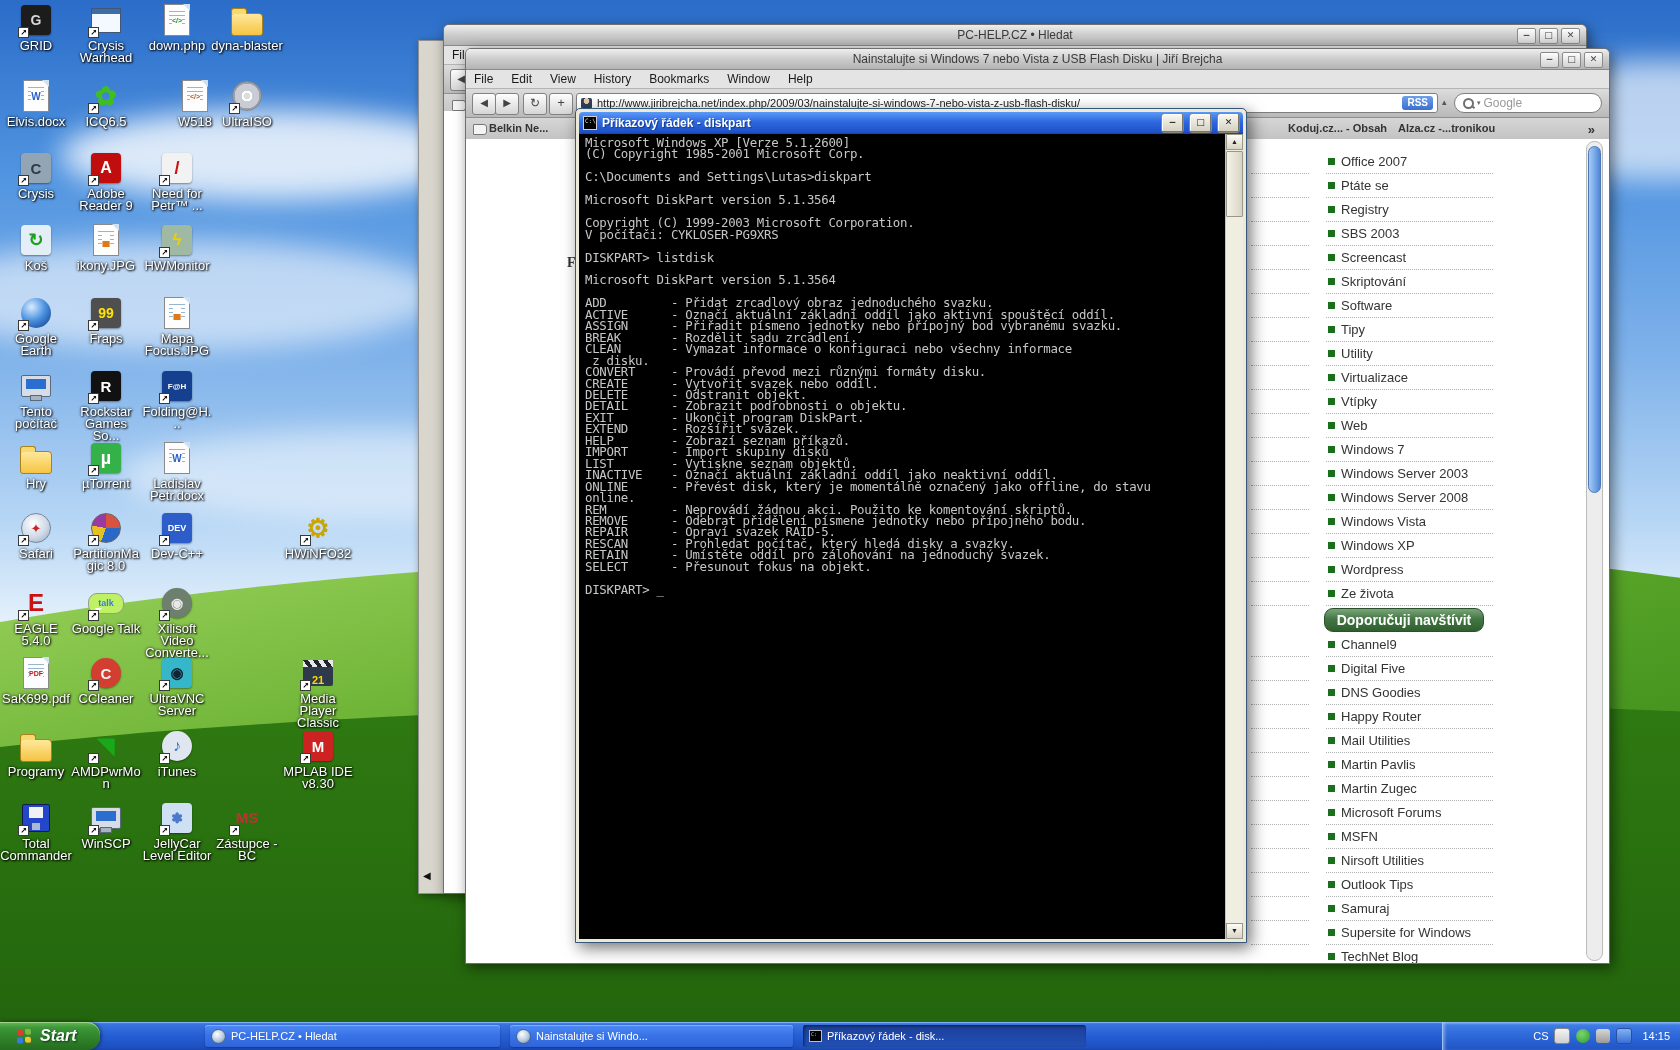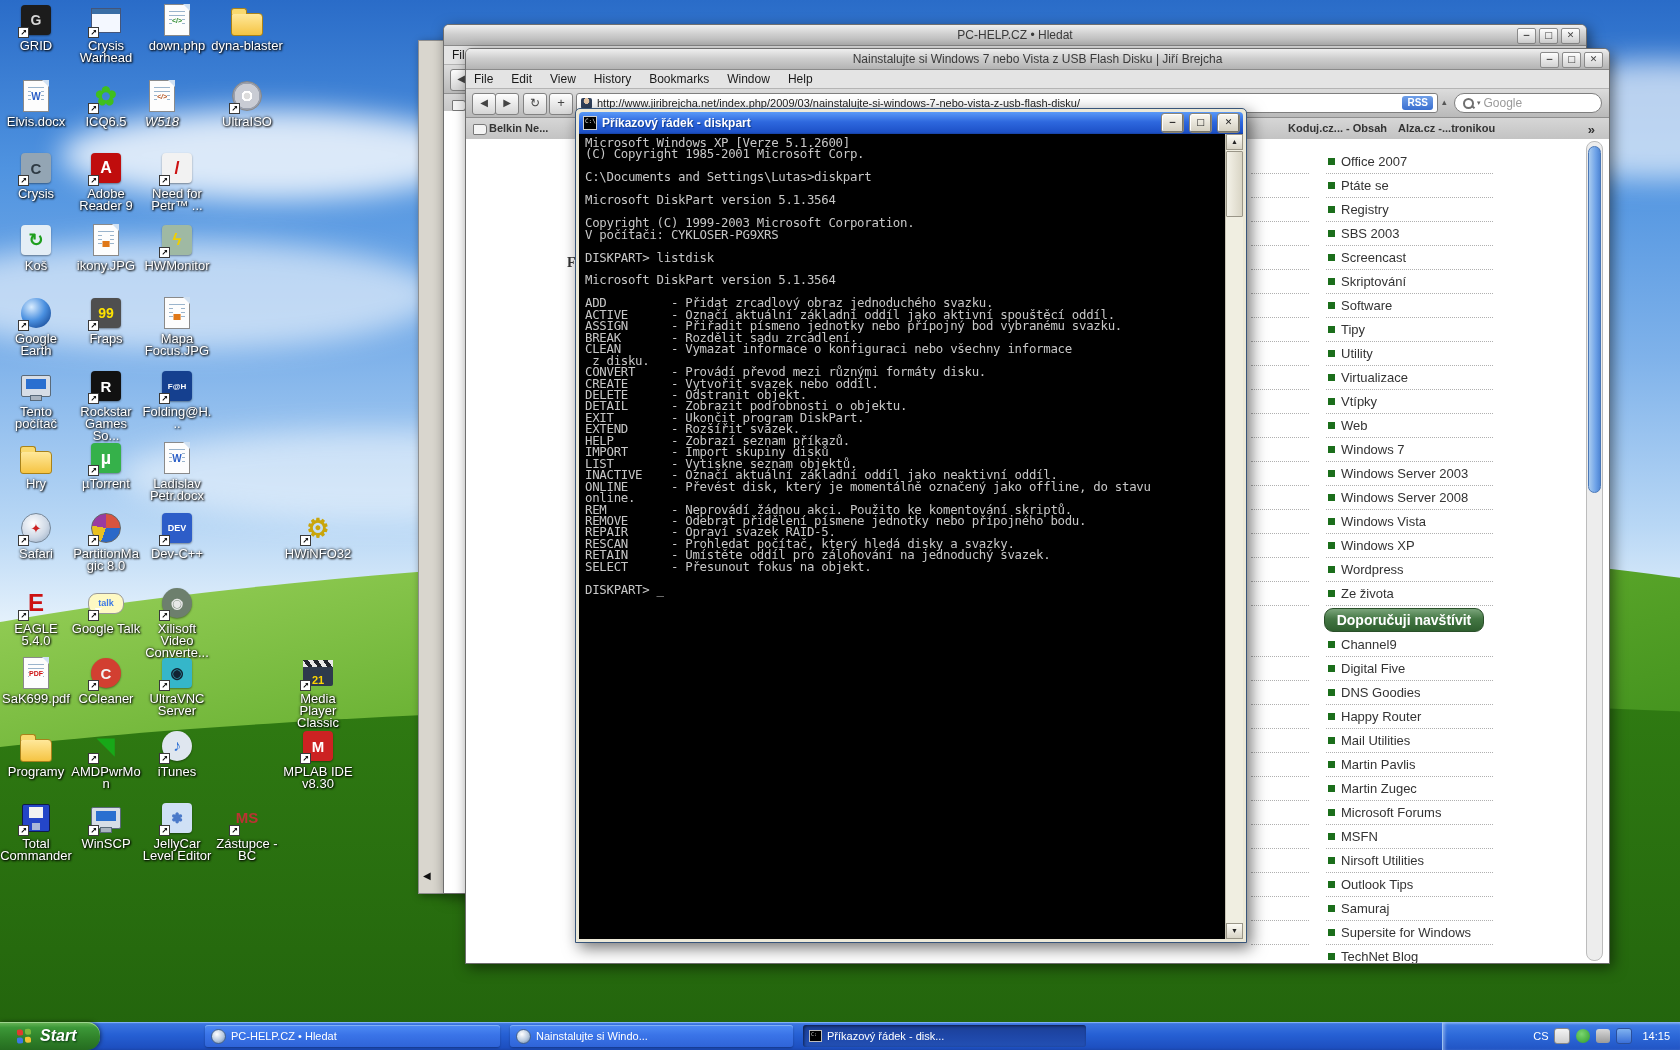--- a/index.html
+++ b/index.html
@@ -54,21 +54,21 @@
   .ic-cd{width:30px;height:30px;border-radius:50%;border:1px solid #888;box-sizing:border-box;
     background:radial-gradient(circle,#dcdcdc 0 17%,#fff 18% 26%,#c9ccd4 27% 62%,#9aa0ad 63% 100%);}
   .ic-sphere{width:30px;height:30px;border-radius:50%;
     background:radial-gradient(circle at 35% 30%,#d8ecff,#4a90e0 48%,#1c4f9c 85%);}
   .ic-compass{width:30px;height:30px;border-radius:50%;border:1px solid #789;
     background:radial-gradient(circle at 40% 35%,#fff,#cfd9e6 55%,#8fa6c0);
     display:flex;align-items:center;justify-content:center;box-sizing:border-box;}
   .ic-compass::after{content:"✦";color:#c22;font-size:13px;}
   .ic-pie{width:30px;height:30px;border-radius:50%;border:1px solid #666;box-sizing:border-box;
     background:conic-gradient(#d95440 0 90deg,#2a68c8 90deg 200deg,#e8c020 200deg 280deg,#9a3aa0 280deg 360deg);}
-  .ic-bubble{width:34px;height:19px;background:#fef9c3;border:1px solid #999;border-radius:9px;
+  .ic-bubble{width:34px;height:19px;background:#bef264;border:1px solid #999;border-radius:9px;
     display:flex;align-items:center;justify-content:center;font:bold 9px "Liberation Sans",sans-serif;position:relative;}
   .ic-bubble::after{content:"";position:absolute;left:6px;bottom:-5px;border:5px solid transparent;border-top-color:#fff;border-left-width:2px;}
   .ic-clapper{width:30px;height:26px;background:#2e3a4c;position:relative;display:flex;align-items:flex-end;
     justify-content:center;font:bold 11px "Liberation Sans",sans-serif;border-radius:2px;}
   .ic-clapper::before{content:"";position:absolute;left:0;right:0;top:0;height:7px;
     background:repeating-linear-gradient(55deg,#e8e8e8 0 4px,#20242c 4px 8px);}
   .ic-floppy{width:28px;height:28px;background:#2446c8;border:1px solid #101c4a;position:relative;border-radius:2px;box-sizing:border-box;}
   .ic-floppy::before{content:"";position:absolute;left:6px;right:6px;top:2px;height:11px;background:#f2f2f2;}
   .ic-floppy::after{content:"";position:absolute;left:9px;right:9px;bottom:1px;height:7px;background:#aab8d8;}
   
@@ -231,21 +231,21 @@
         </div>
         <div class="lbl">Elvis.docx</div>
       </div>
       <div class="dicon" style="left: 70px; top: 78px;">
         <div class="art">
           <div class="ic-glyph" style="color: rgb(63, 191, 31); font-size: 26px;">✿</div>
           <span class="sc"></span>
         </div>
         <div class="lbl">ICQ6.5</div>
       </div>
-      <div class="dicon" style="left: 126px; top: 78px; font-style: italic;">
+      <div class="dicon" style="left: 159px; top: 78px;">
         <div class="art">
           <div class="ic-page">
             <span class="acc" style="color: rgb(181, 85, 34); font-size: 7px;">&lt;/&gt;</span>
           </div>
         </div>
         <div class="lbl">W518</div>
       </div>
       <div class="dicon" style="left: 211px; top: 78px;">
         <div class="art">
           <div class="ic-cd"></div>

